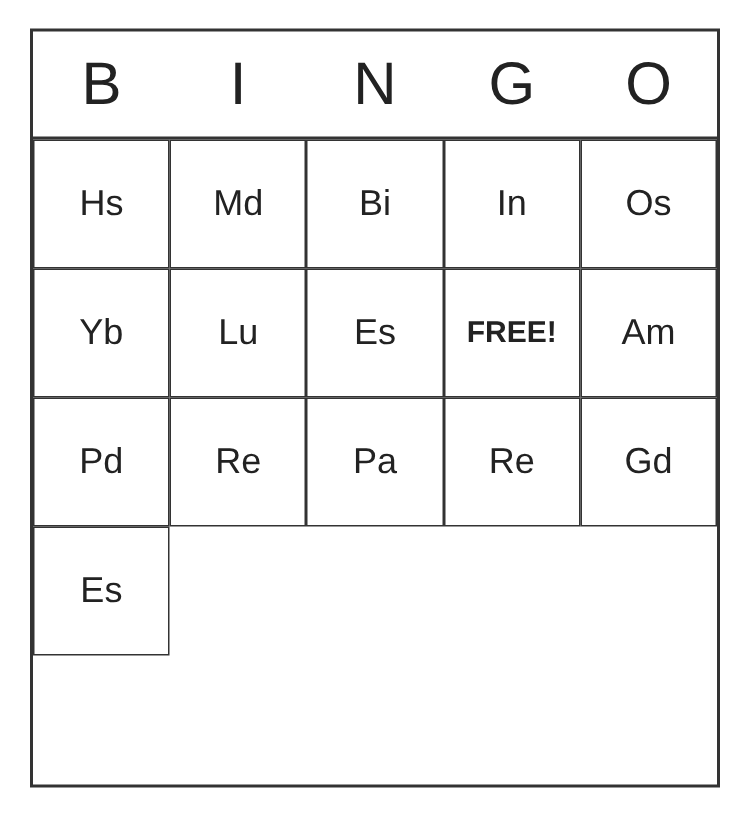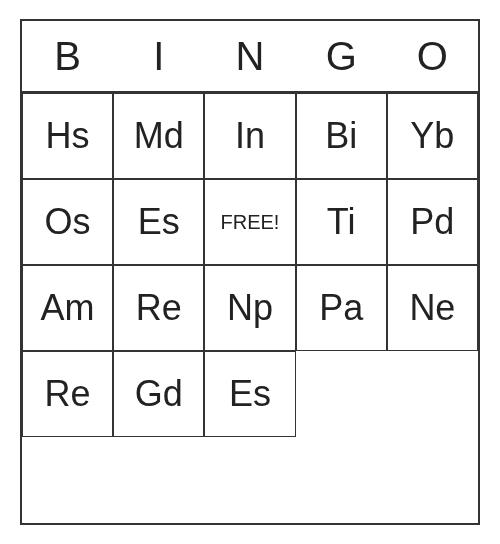--- a/index.html
+++ b/index.html
@@ -43,54 +43,52 @@
       display: grid;
       grid-template-columns: repeat(5, 1fr);
       grid-template-rows: repeat(5, 1fr);
     }
 
     .cell {
       display: flex;
       align-items: center;
       justify-content: center;
       height: 86px;
-      font-size: 36px;
+      font-size: 24px;
       color: #222;
       border: 1px solid #333;
     }
 
     .cell.free {
       font-size: 20px;
-      font-weight: normal;
+      font-weight: bold;
     }
   </style>
 </head>
 <body>
 
 <div class="bingo-card">
   <div class="bingo-header">
   <div class="header-cell">B</div>
       <div class="header-cell">I</div>
       <div class="header-cell">N</div>
       <div class="header-cell">G</div>
       <div class="header-cell">O</div>
     </div>
   <div class="bingo-grid">
   <div class="cell">Hs</div>
       <div class="cell">Md</div>
+      <div class="cell">Bi</div>
       <div class="cell">In</div>
-      <div class="cell">Bi</div>
+      <div class="cell">Os</div>
       <div class="cell">Yb</div>
-      <div class="cell">Os</div>
+      <div class="cell">Lu</div>
       <div class="cell">Es</div>
       <div class="cell free">FREE!</div>
-      <div class="cell">Ti</div>
+      <div class="cell">Am</div>
       <div class="cell">Pd</div>
-      <div class="cell">Am</div>
       <div class="cell">Re</div>
-      <div class="cell">Np</div>
       <div class="cell">Pa</div>
-      <div class="cell">Ne</div>
       <div class="cell">Re</div>
       <div class="cell">Gd</div>
       <div class="cell">Es</div>
     </div>
 </div>
 
 </body></html>

